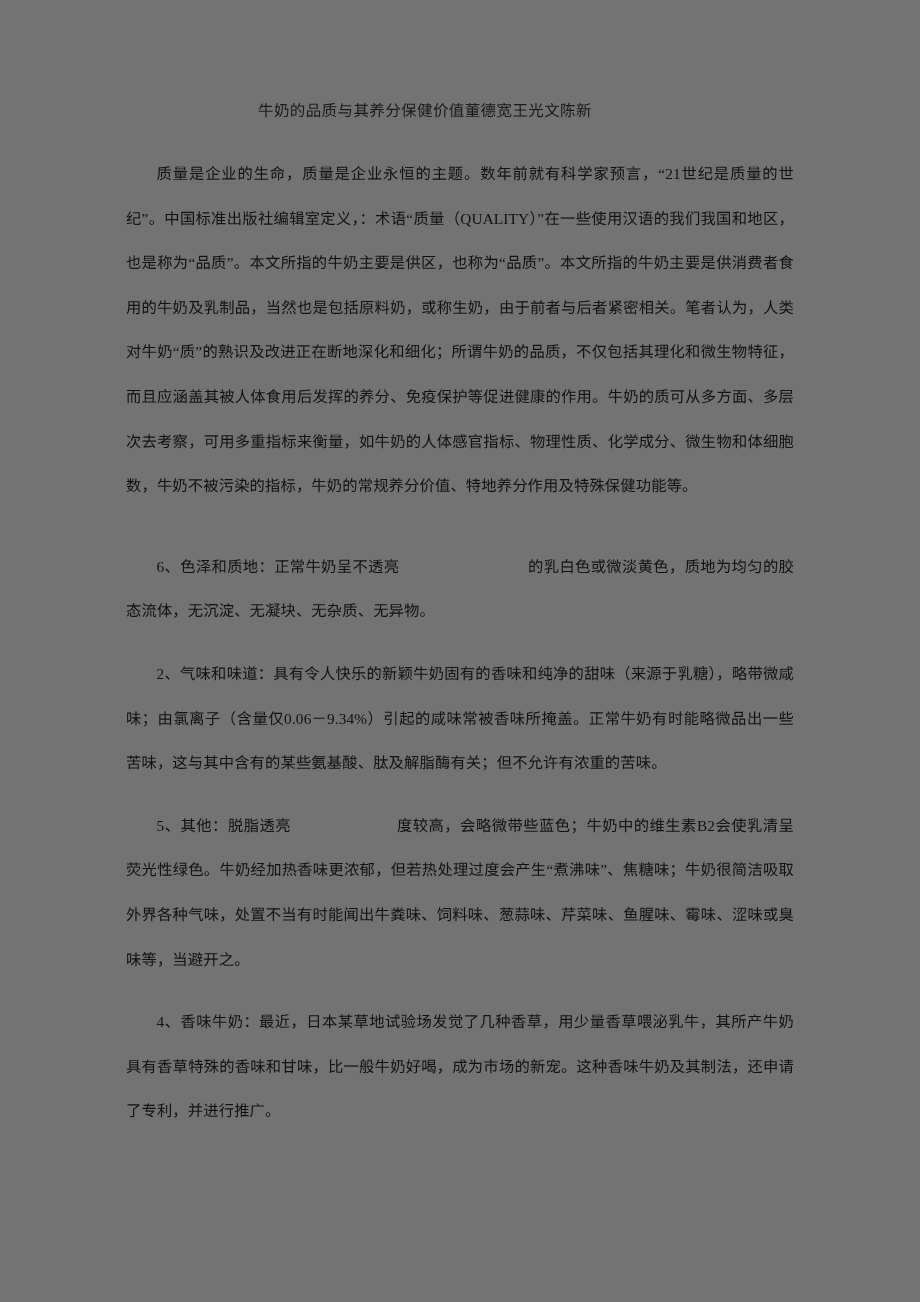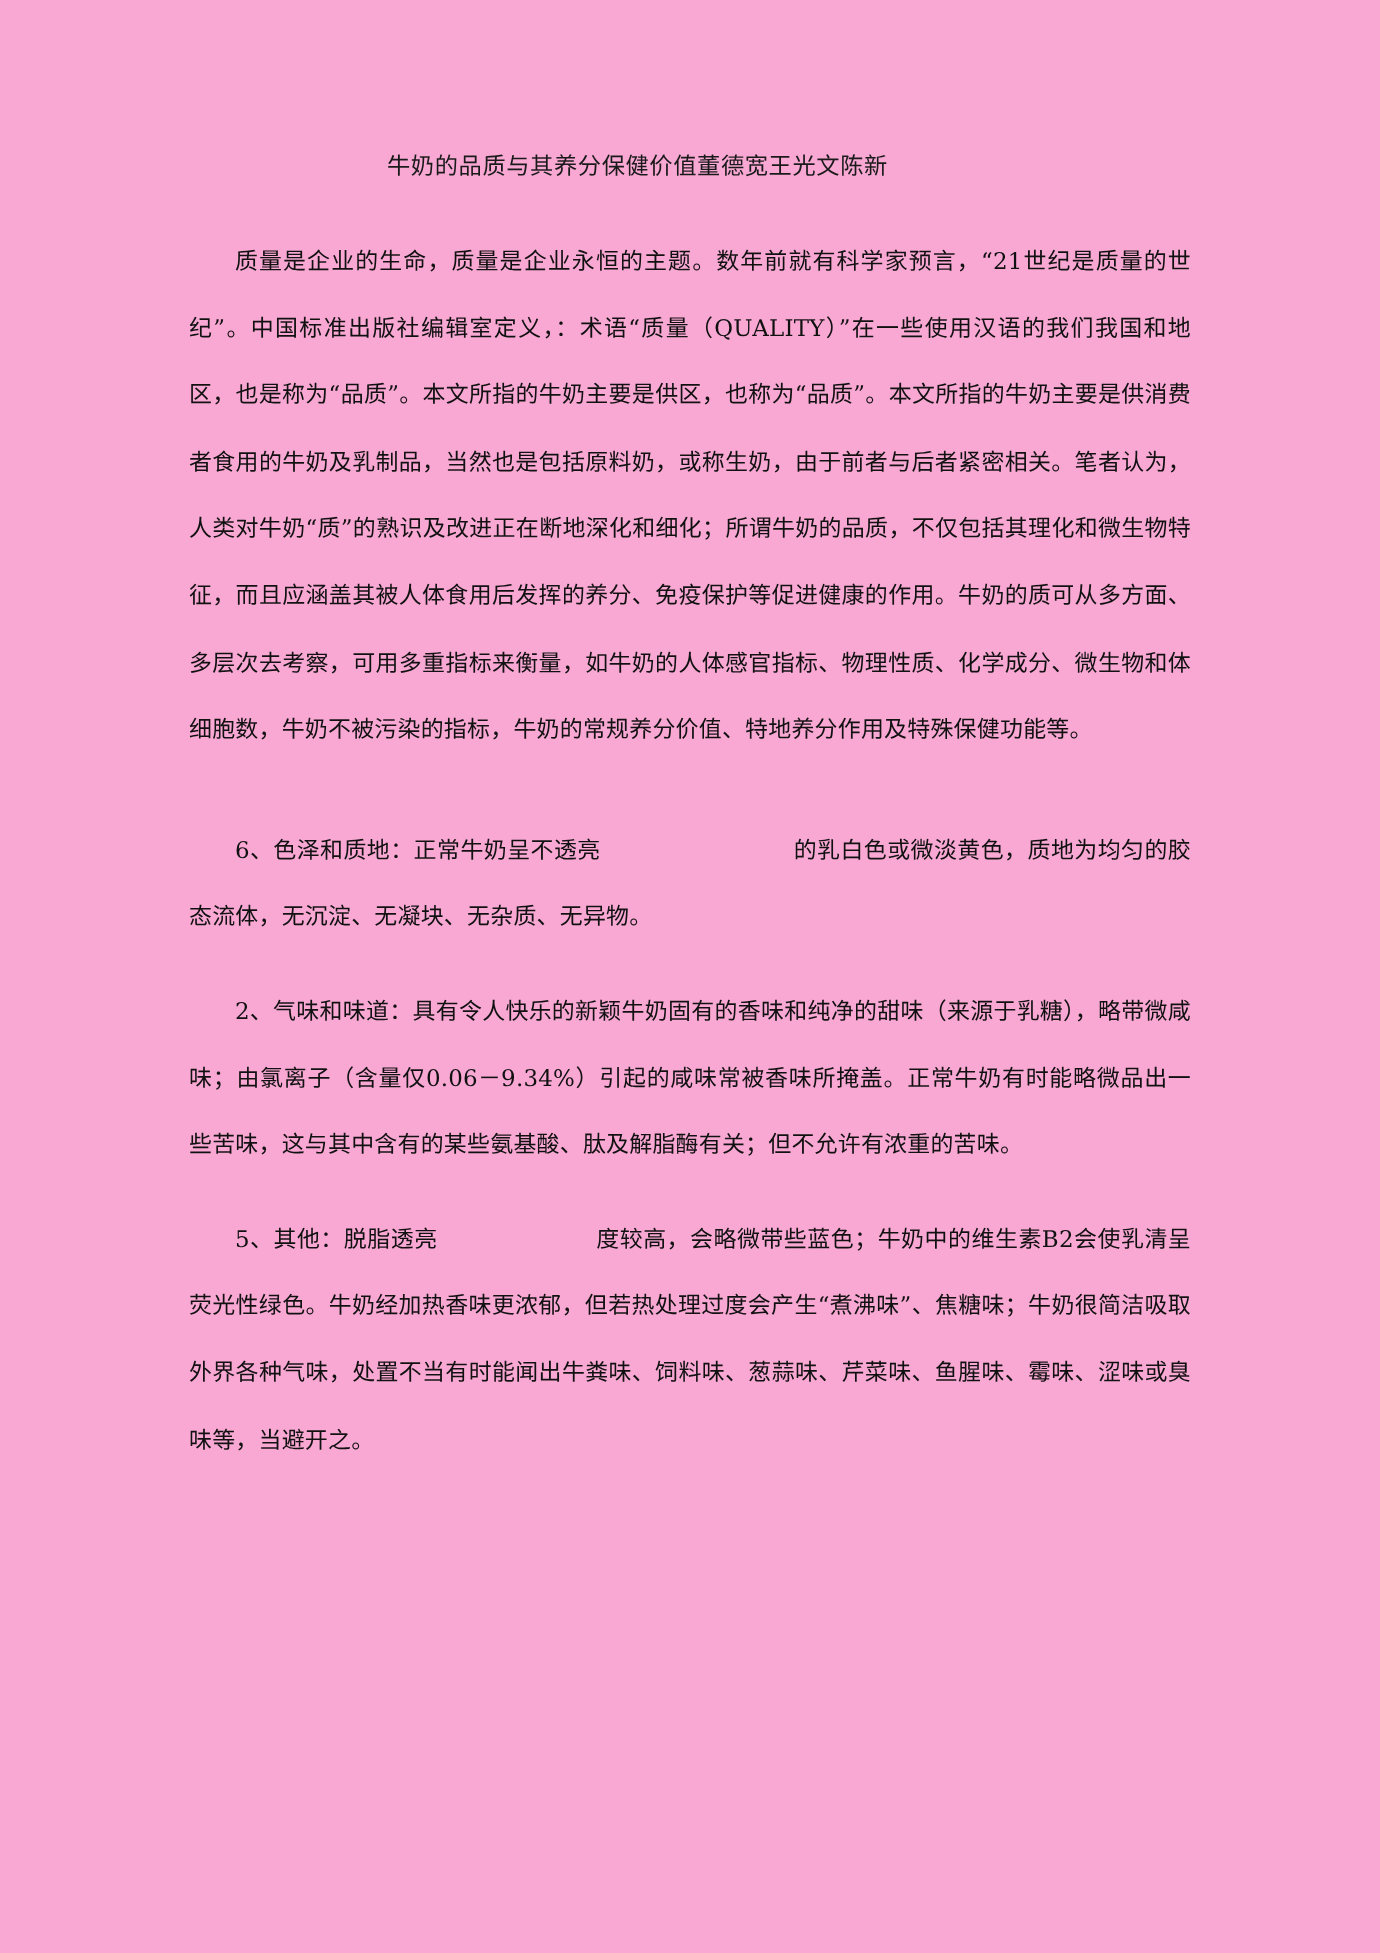--- a/index.html
+++ b/index.html
@@ -12,21 +12,21 @@
     width: 920px;
     height: 1302px;
     font-family: "DejaVu Serif", "Liberation Serif", serif;
     color: #000000;
     overflow: hidden;
   }
   .page {
     position: relative;
     width: 920px;
     height: 1302px;
-    background: #f9a8d4;
+    background: #737373;
     box-sizing: border-box;
   }
   .doc-body {
     position: absolute;
     left: 126px;
     top: 96px;
     width: 668px;
   }
   .doc-title {
     font-family: "DejaVu Serif", "Liberation Serif", serif;
@@ -41,20 +41,21 @@
   }
   p.para {
     margin: 0;
     font-size: 15.3px;
     line-height: 44.6px;
     text-align: justify;
     text-justify: inter-ideograph;
     letter-spacing: 0.15px;
     color: #111111;
     text-indent: 2em;
+    font-family: Liberation Serif, serif;
   }
   p.para.tight {
     text-indent: 2em;
   }
   p.heading {
     margin: 0;
     font-size: 15.3px;
     line-height: 44.6px;
     text-indent: 2em;
     letter-spacing: 0.4px;
@@ -89,19 +90,20 @@
     <div class="spacer-sm"></div>
 
     <p class="para">2、气味和味道：具有令人快乐的新颖牛奶固有的香味和纯净的甜味（来源于乳糖），略带微咸味；由氯离子（含量仅0.06－9.34%）引起的咸味常被香味所掩盖。正常牛奶有时能略微品出一些苦味，这与其中含有的某些氨基酸、肽及解脂酶有关；但不允许有浓重的苦味。</p>
 
     <div class="spacer-sm"></div>
 
     <p class="para tight"><span>5、其他：脱脂透亮</span><span class="gap-blank gap-7"></span><span>度较高，会略微带些蓝色；牛奶中的维生素B2会使乳清呈荧光性绿色。牛奶经加热香味更浓郁，但若热处理过度会产生“煮沸味”、焦糖味；牛奶很简洁吸取外界各种气味，处置不当有时能闻出牛粪味、饲料味、葱蒜味、芹菜味、鱼腥味、霉味、涩味或臭味等，当避开之。</span></p>
 
     <div class="spacer-sm"></div>
 
+    <p class="para">4、香味牛奶：最近，日本某草地试验场发觉了几种香草，用少量香草喂泌乳牛，其所产牛奶具有香草特殊的香味和甘味，比一般牛奶好喝，成为市场的新宠。这种香味牛奶及其制法，还申请了专利，并进行推广。</p>
 
     <div class="spacer-md"></div>
 
 
   </div>
 
 </div>
 
 </body></html>

